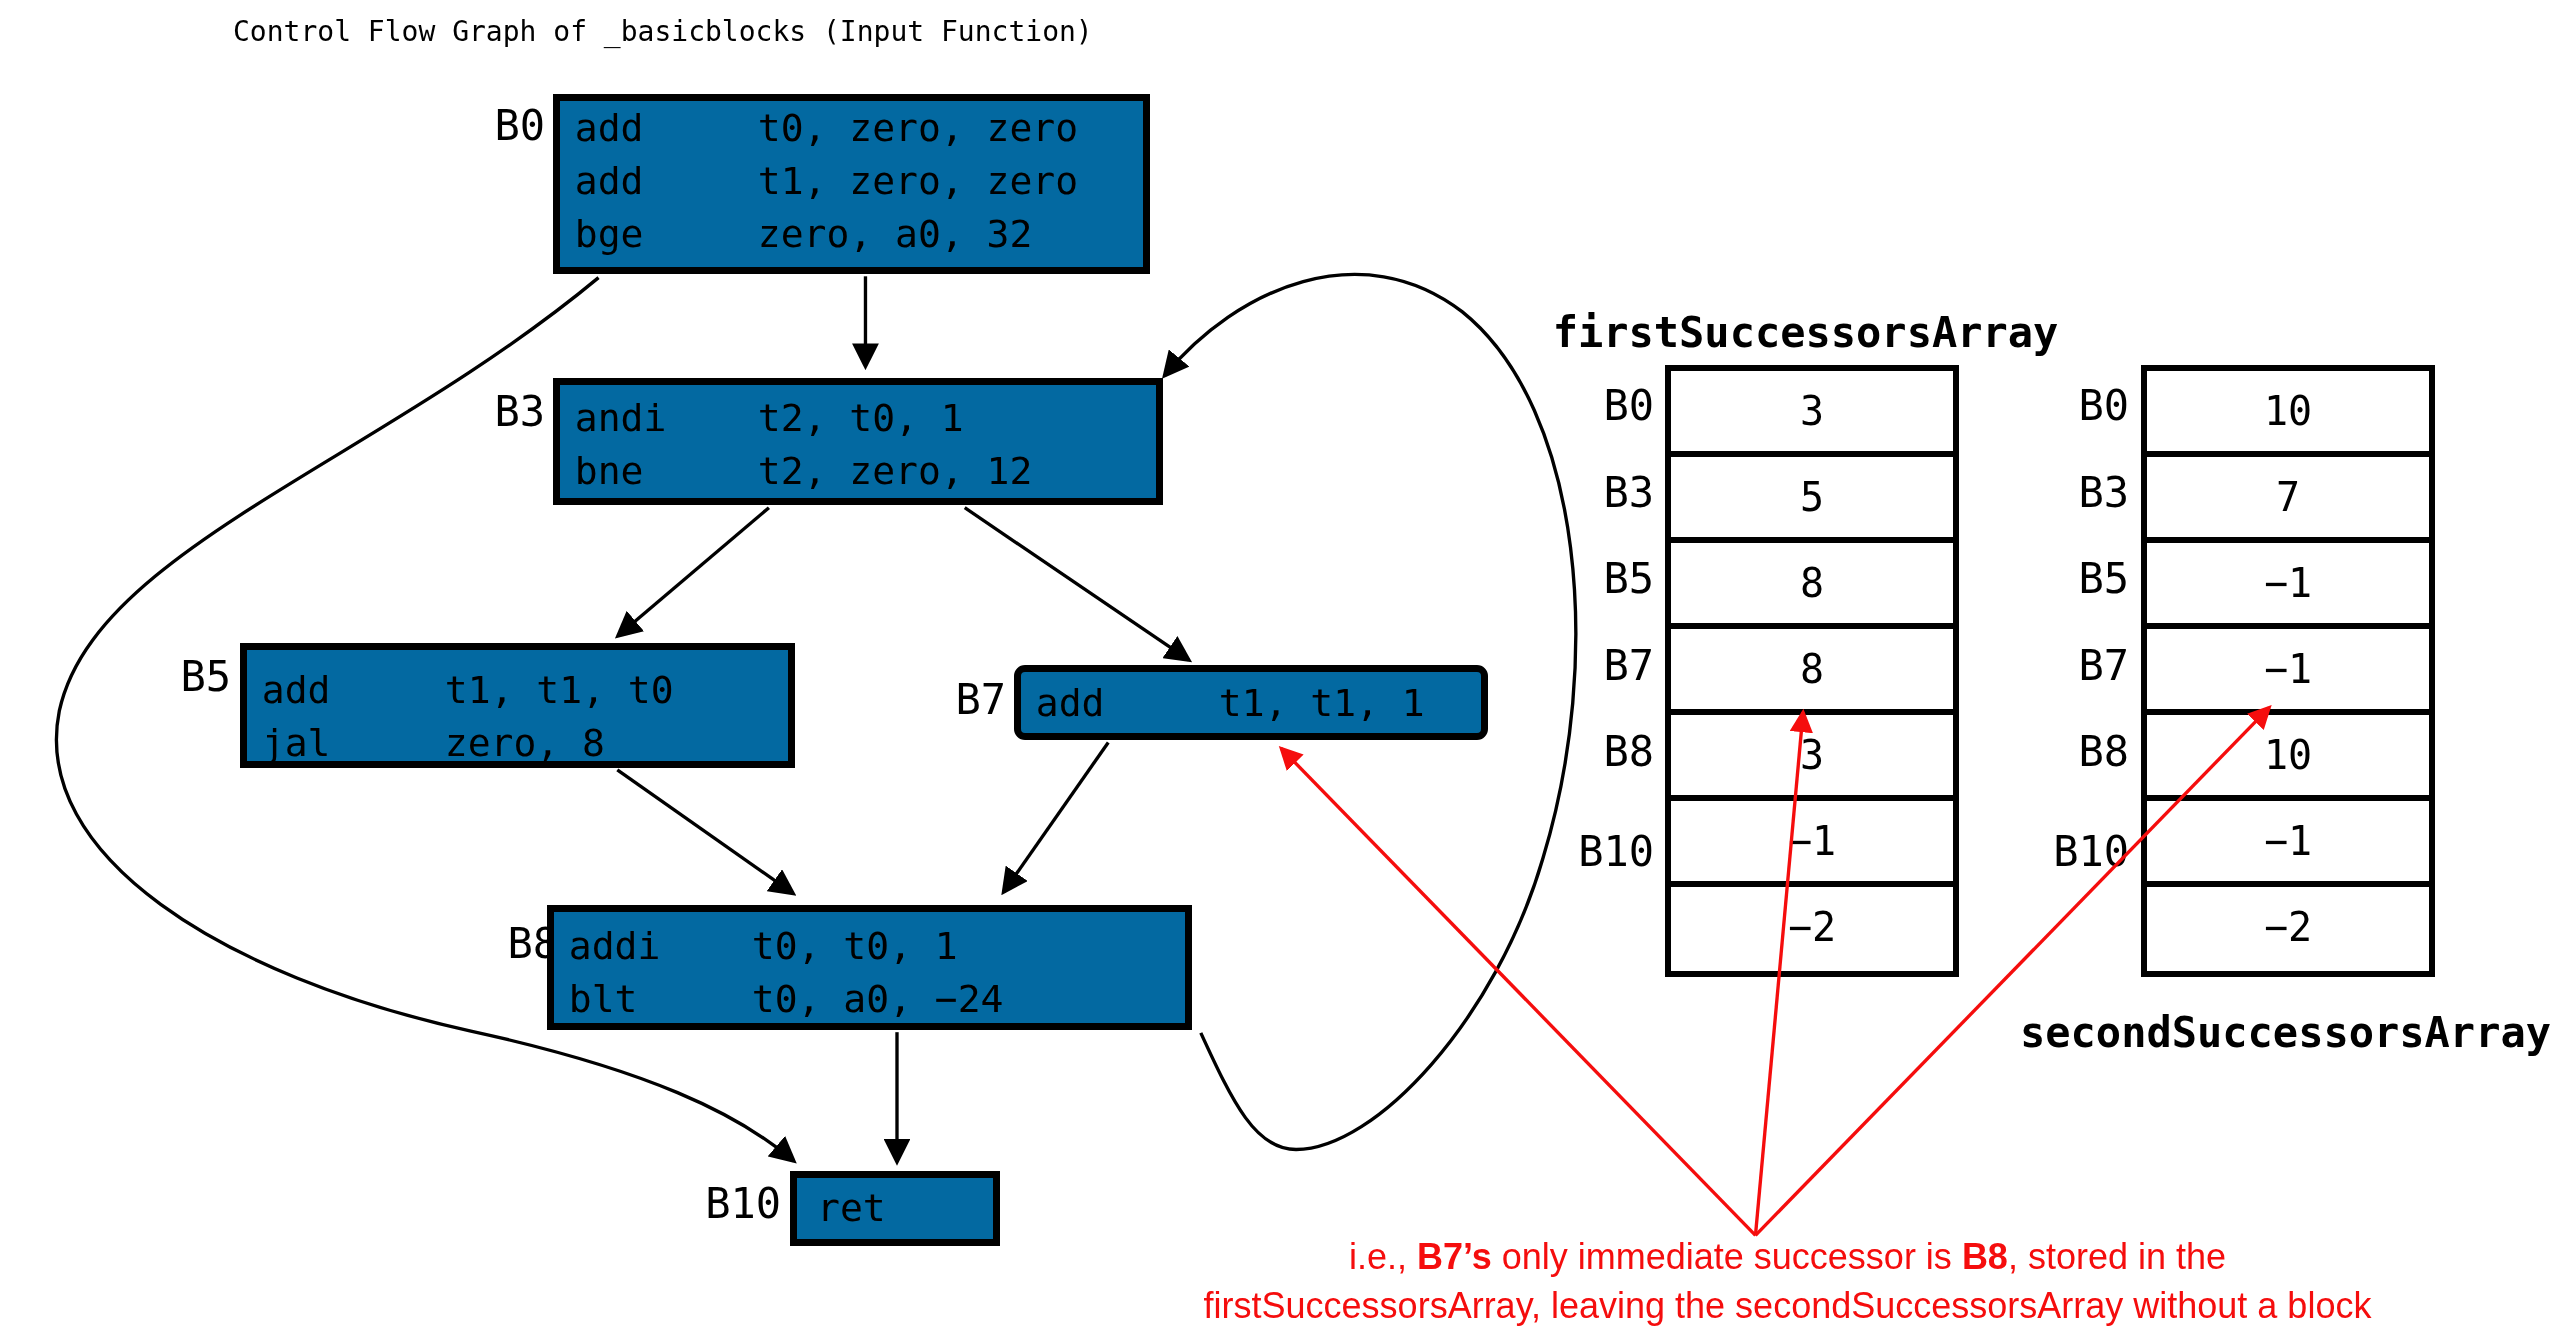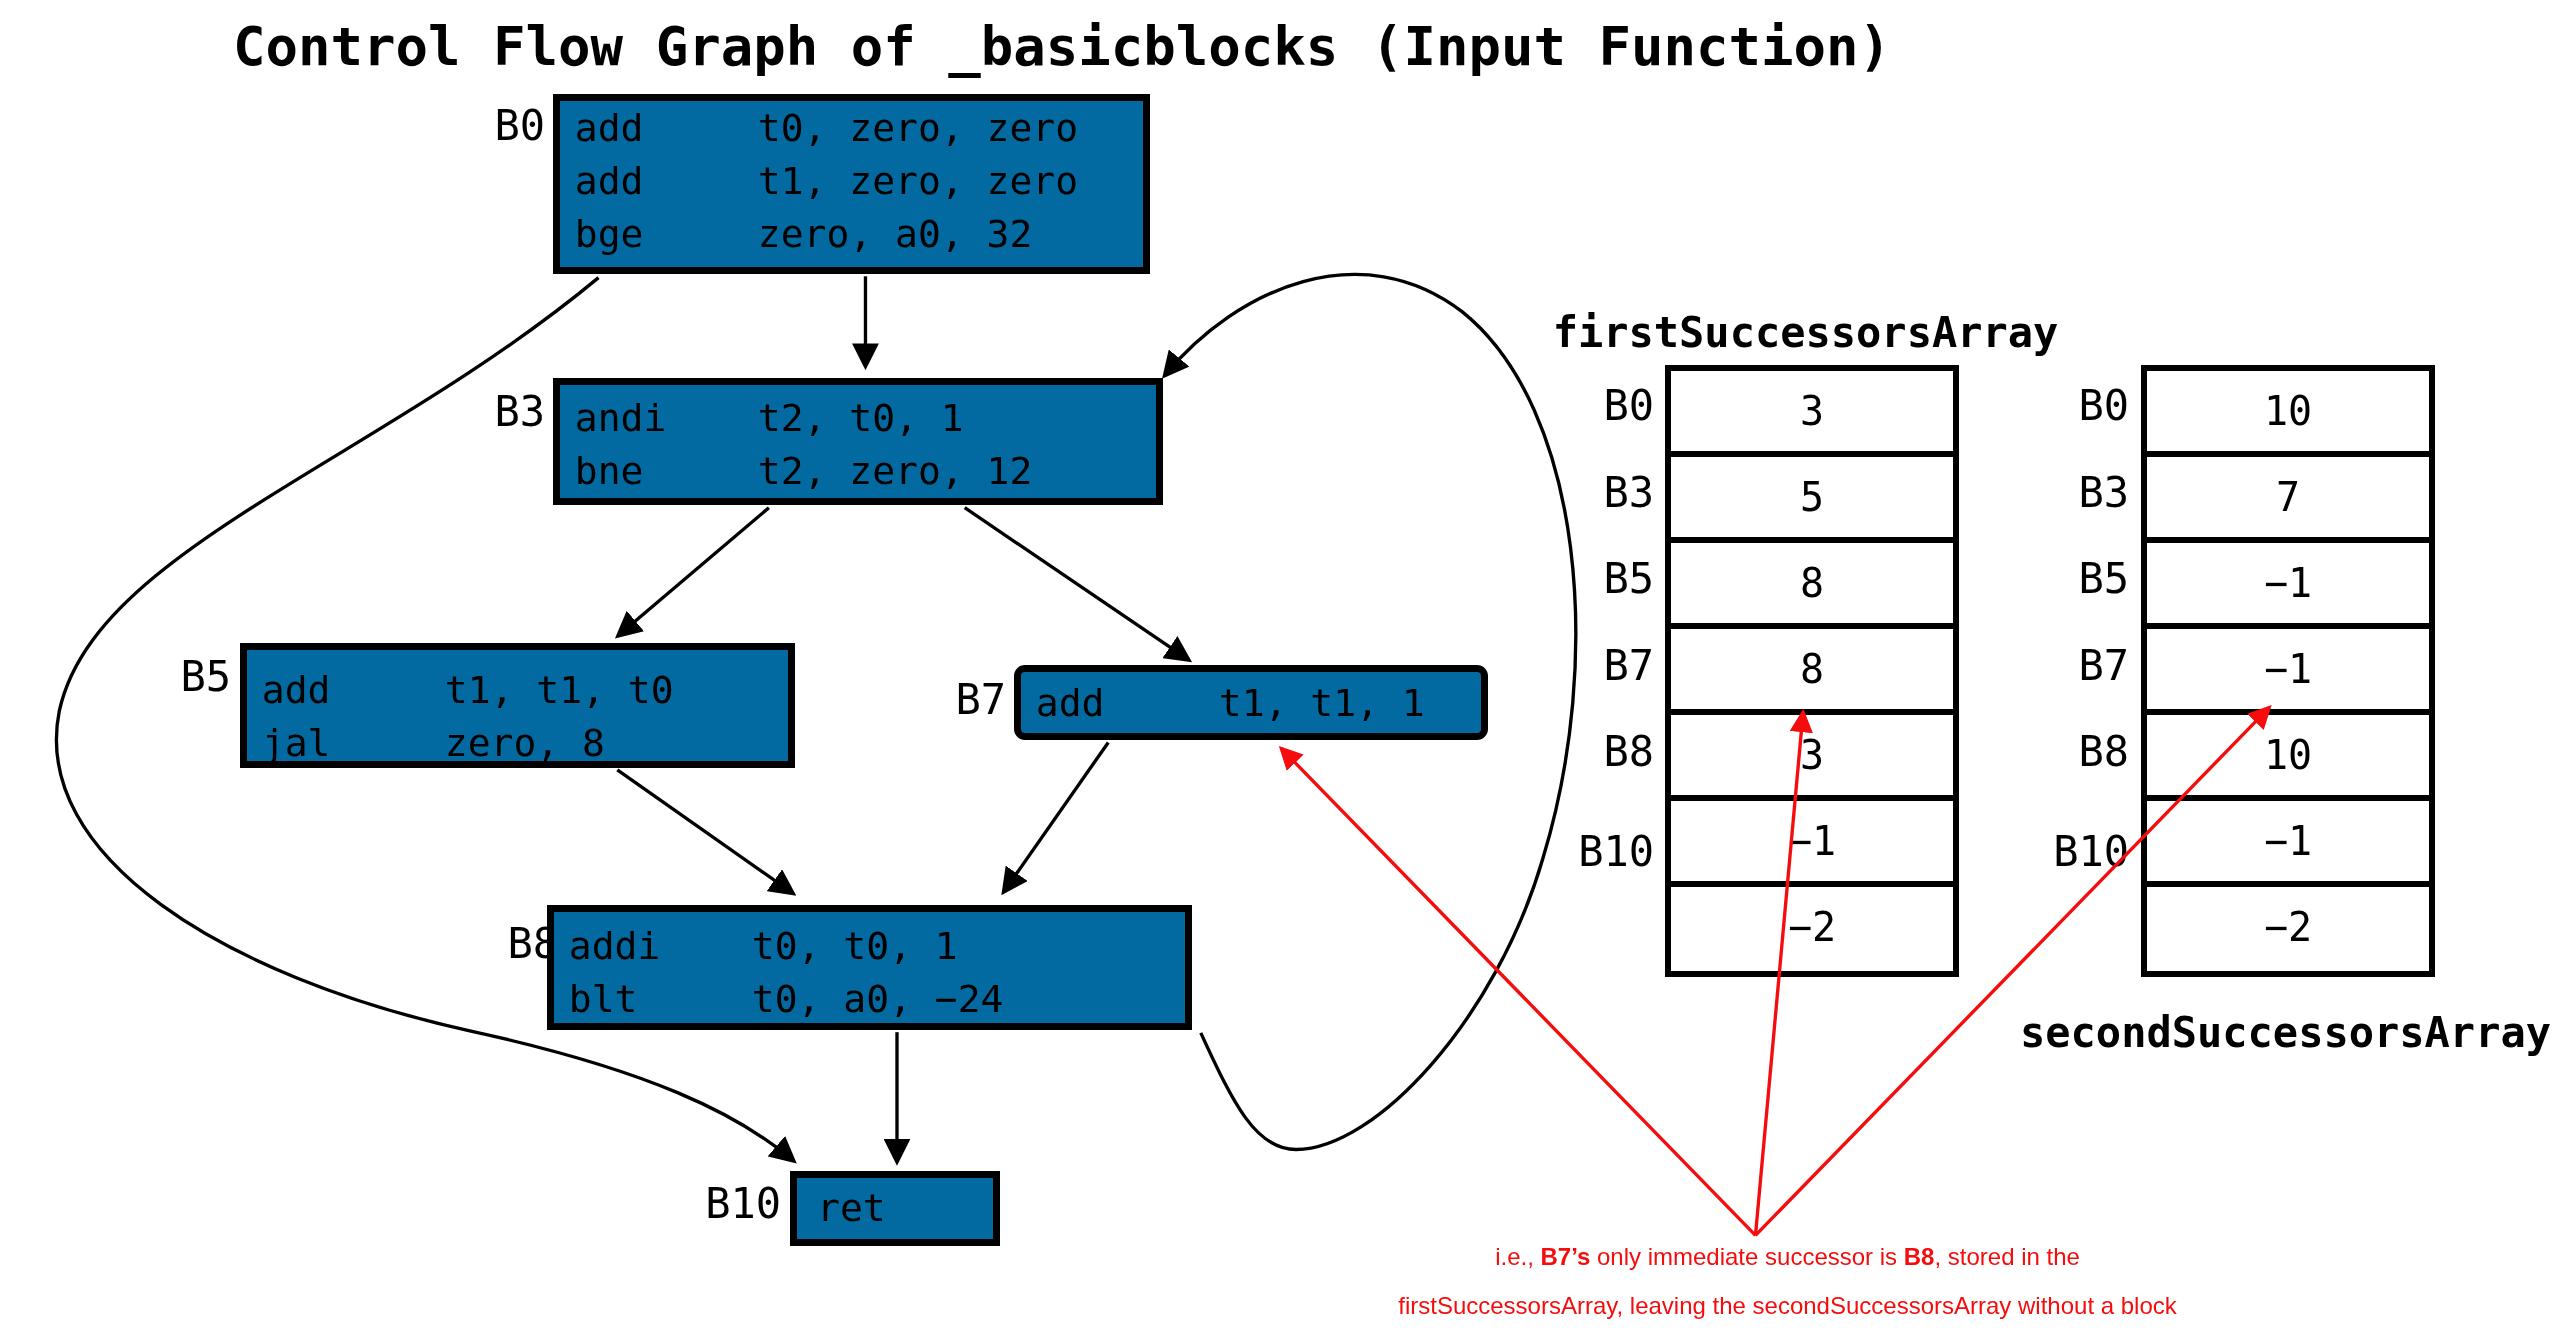--- a/index.html
+++ b/index.html
@@ -7,22 +7,22 @@
     position: relative;
     width: 2576px;
     height: 1336px;
     background: #ffffff;
     overflow: hidden;
     font-family: "DejaVu Sans Mono", monospace;
   }
   .title {
     position: absolute;
     left: 233px; top: 14.8px;
-    font-size: 54px;
-    font-weight: bold;
+    font-size: 28px;
+    font-weight: normal;
     color: #000;
     white-space: pre;
   }
   .block-box {
     position: absolute;
     border: 7.4px solid #000;
     background: #0369a1;
     box-sizing: border-box;
   }
   .block-text {
@@ -73,21 +73,21 @@
     text-align: right;
     font-size: 42px;
     color: #000;
   }
   .caption {
     position: absolute;
     left: 1006px; top: 1232px;
     width: 1563px;
     text-align: center;
     font-family: "Liberation Sans", sans-serif;
-    font-size: 24px;
+    font-size: 36px;
     line-height: 49px;
     color: var(--annotation, #f50d0d);
   }
   .caption .b { font-weight: bold; }
   #edge-layer {
     position: absolute;
     left: 0; top: 0;
     pointer-events: none;
   }
   .edge { stroke: #000; stroke-width: 5; fill: none; }

